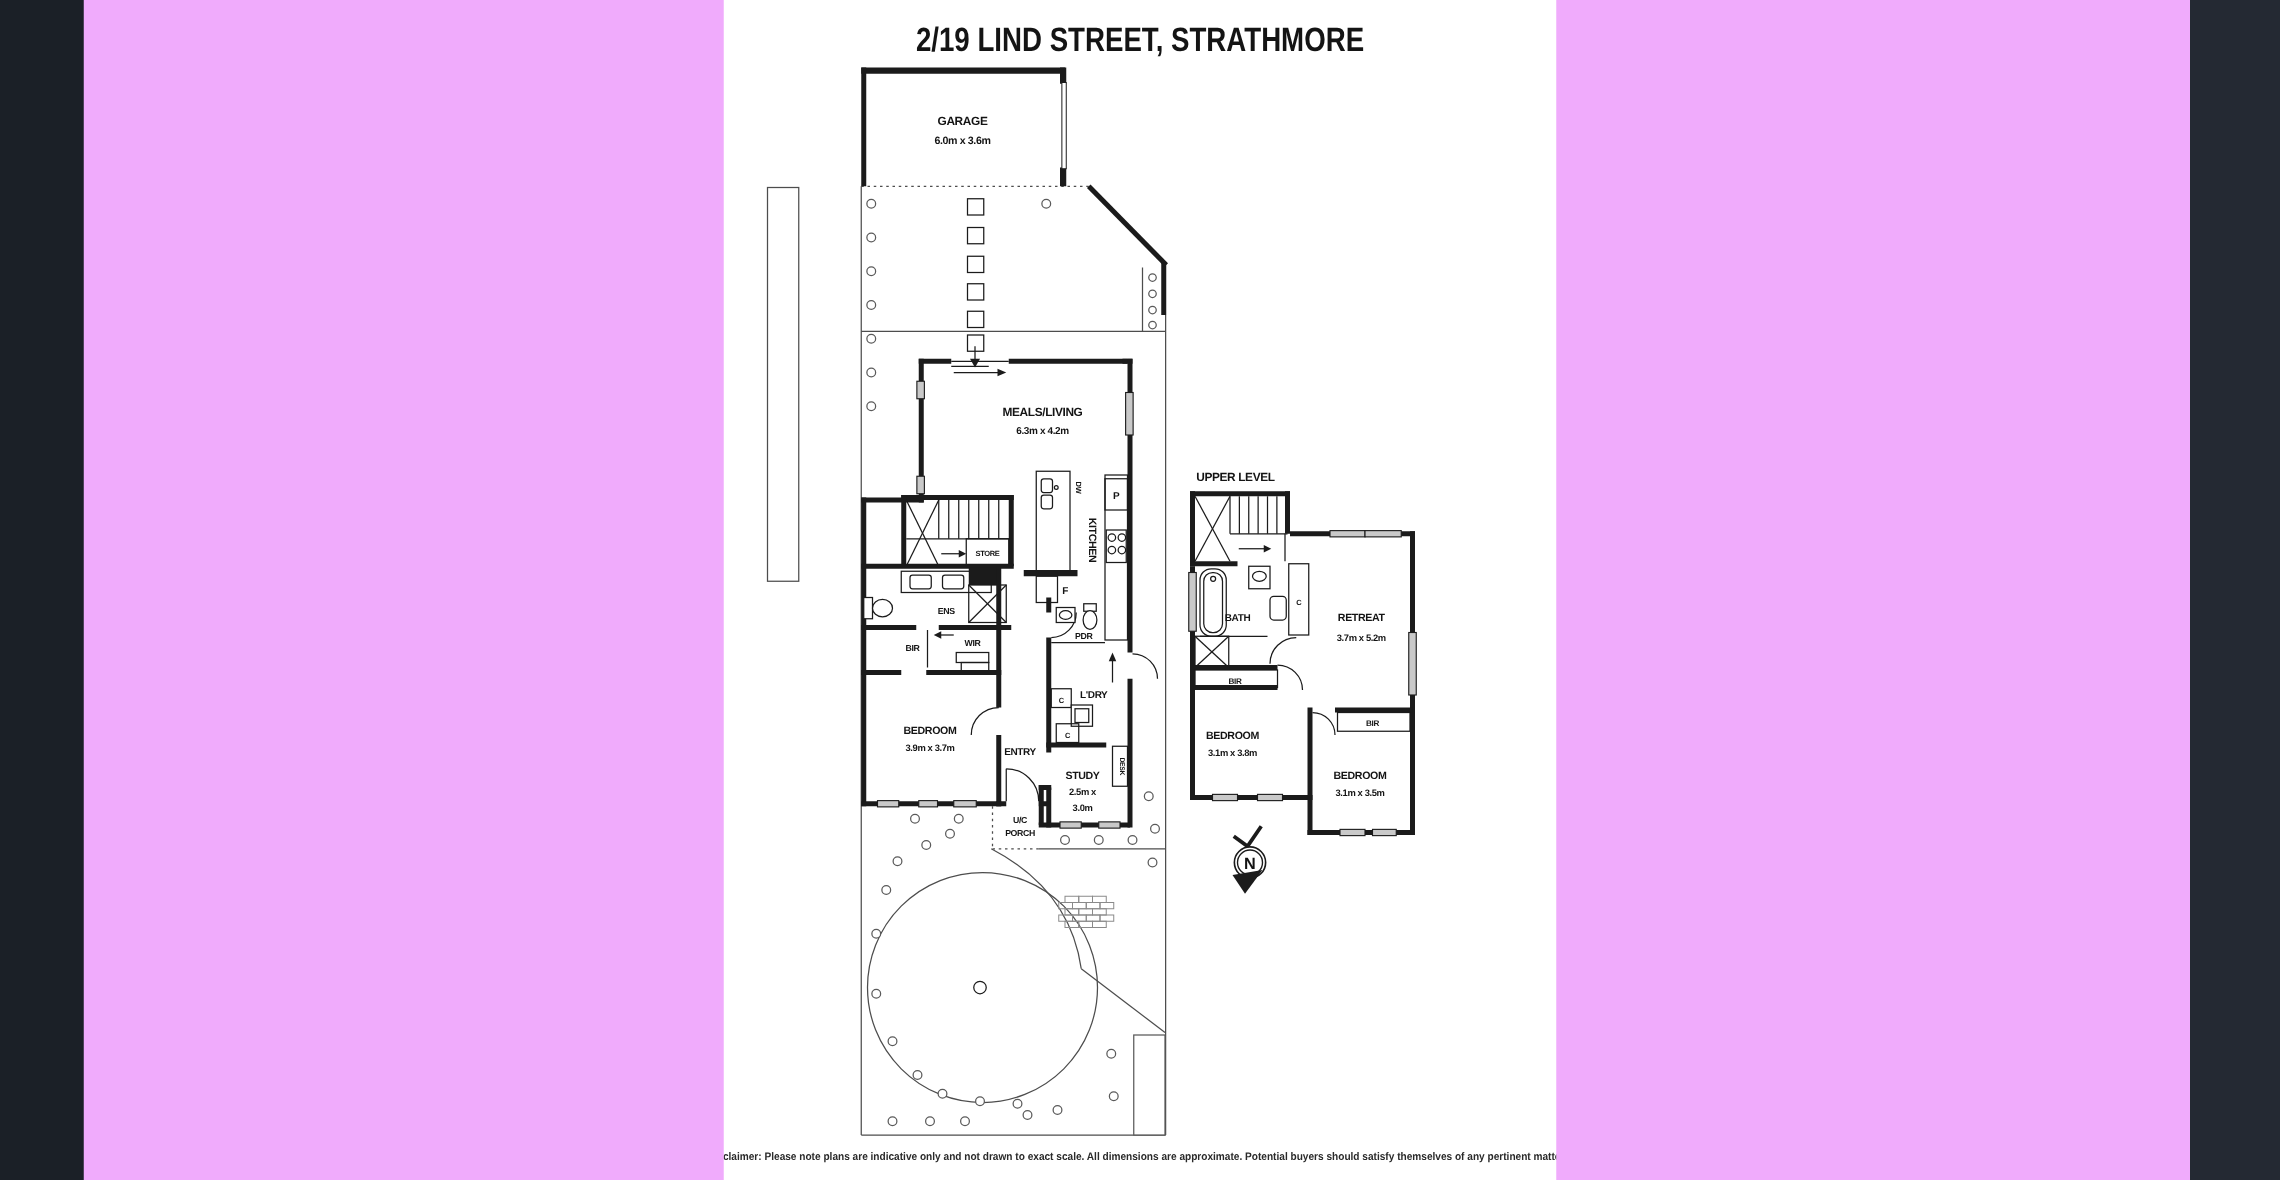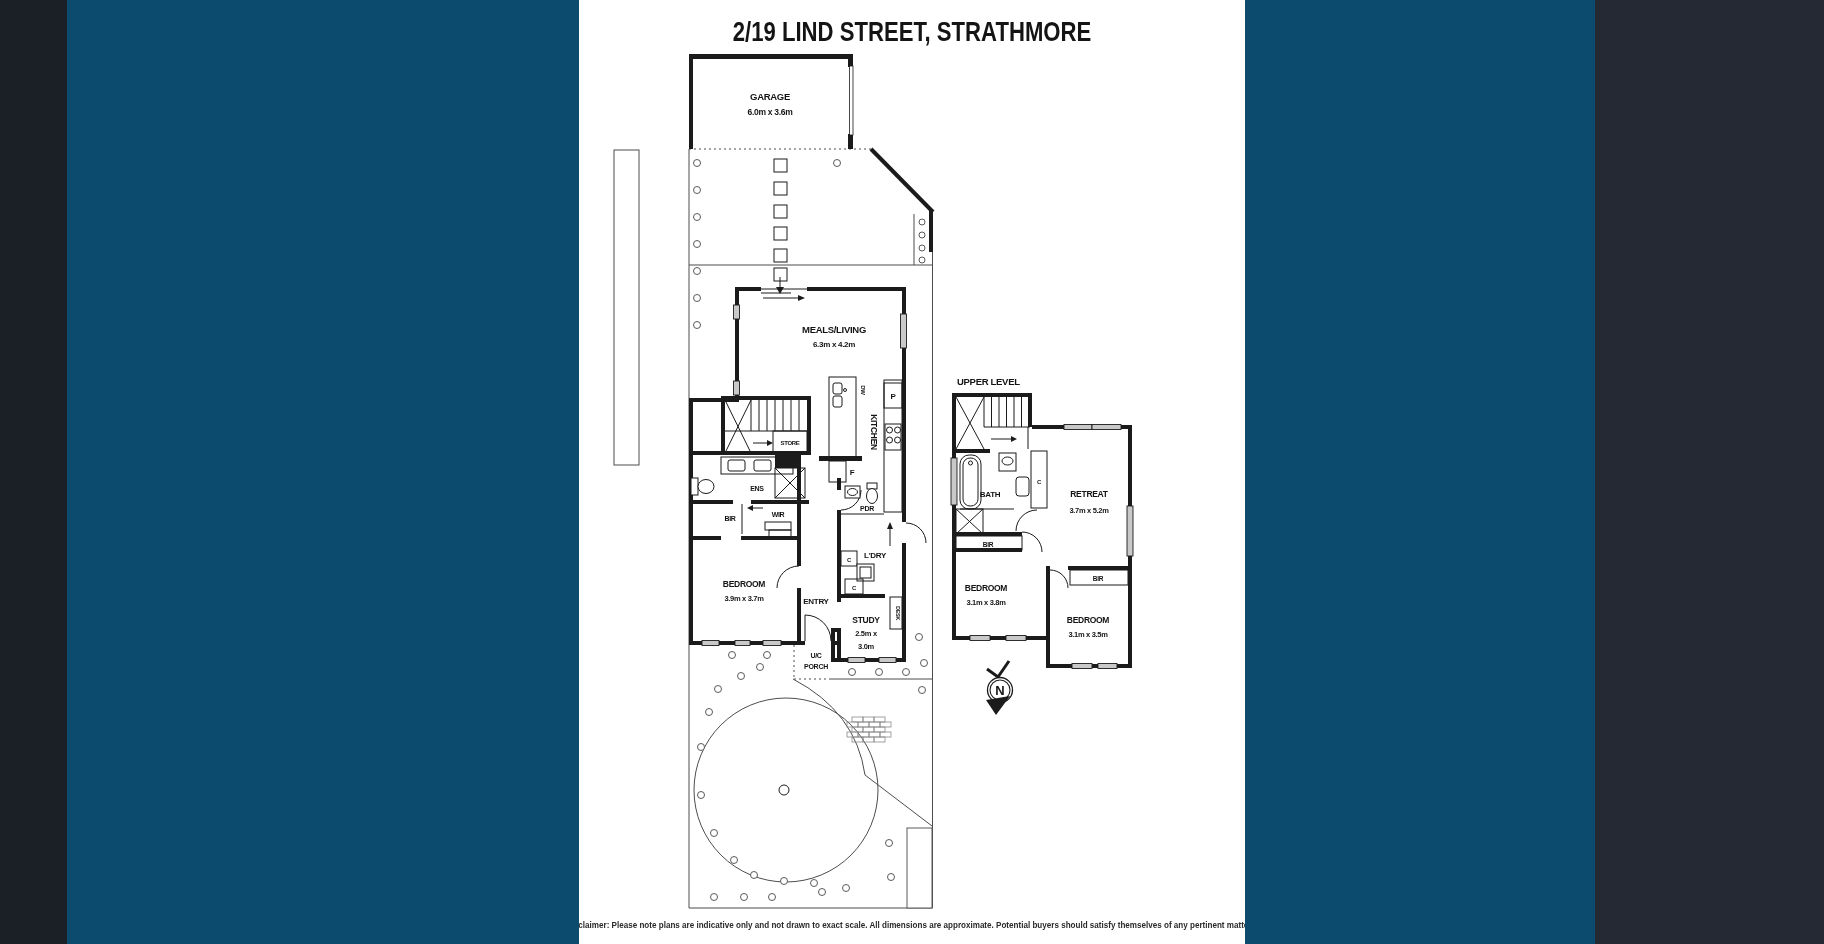--- a/index.html
+++ b/index.html
@@ -1,17 +1,17 @@
 <!DOCTYPE html>
 <html><head>
 <meta charset="utf-8">
 <style>
   html,body{margin:0;padding:0;}
   body{width:1824px;height:944px;overflow:hidden;background:#242933;font-family:"Liberation Sans",sans-serif;}
-  .stage{position:relative;width:1595px;height:944px;background:#0c4a6e;}
+  .stage{position:relative;width:1752px;height:944px;background:#f0abfc;}
   .edge-strip{position:absolute;left:0;top:0;width:67px;height:944px;background:#1b2027;}
   .plan-area{position:absolute;left:579px;top:0;width:666px;height:944px;background:#ffffff;}
   svg{display:block;}
   svg text{font-family:"Liberation Sans",sans-serif;font-weight:bold;fill:#141414;letter-spacing:-0.3px;}
   .title-t{font-size:27px;letter-spacing:0px;}
   .disc-t{font-size:8.8px;font-weight:bold;fill:#2a2a2a;letter-spacing:0px;}
   .t95{font-size:9.5px;} .t85{font-size:8.5px;} .t8{font-size:8px;}
   .t75{font-size:7.5px;font-weight:bold;} .t7{font-size:7px;} .t65{font-size:6.5px;}
   .t6{font-size:6px;} .t55{font-size:5.5px;} .t13{font-size:13px;letter-spacing:0;}
   .w{fill:#1b1b1b;}

